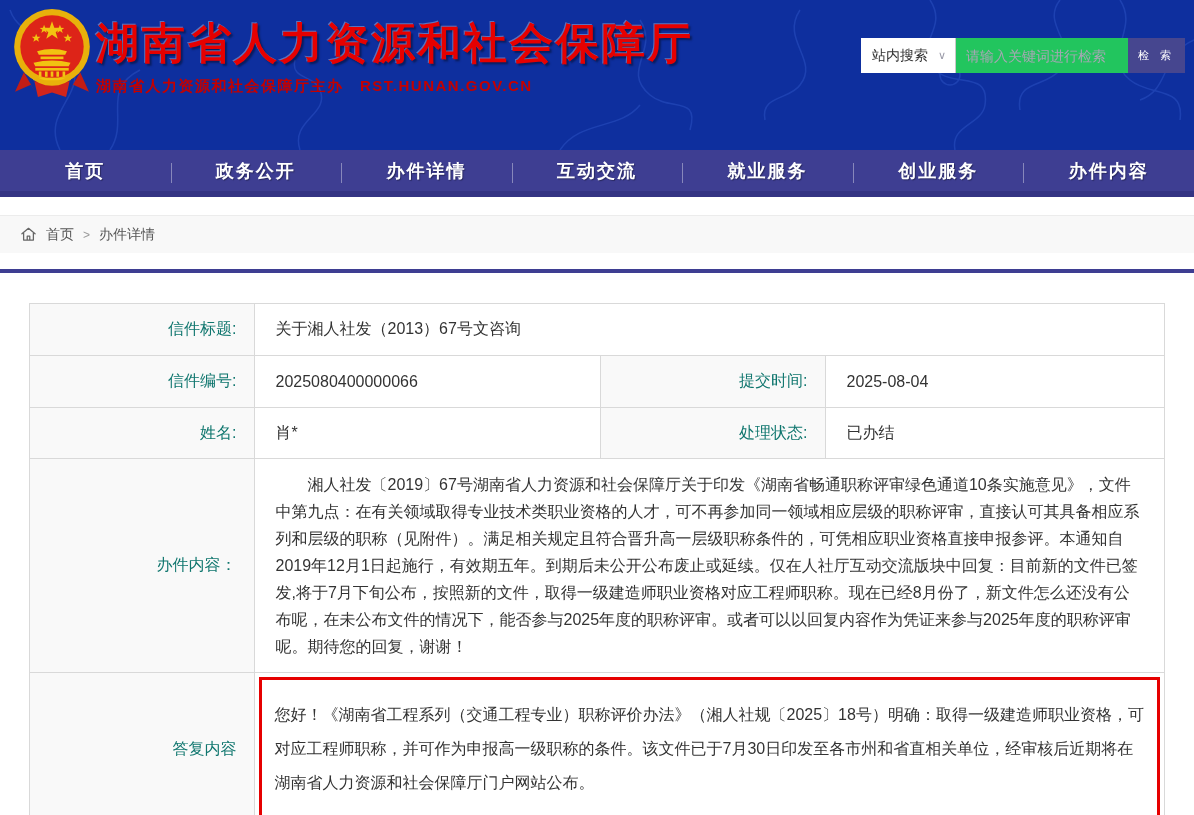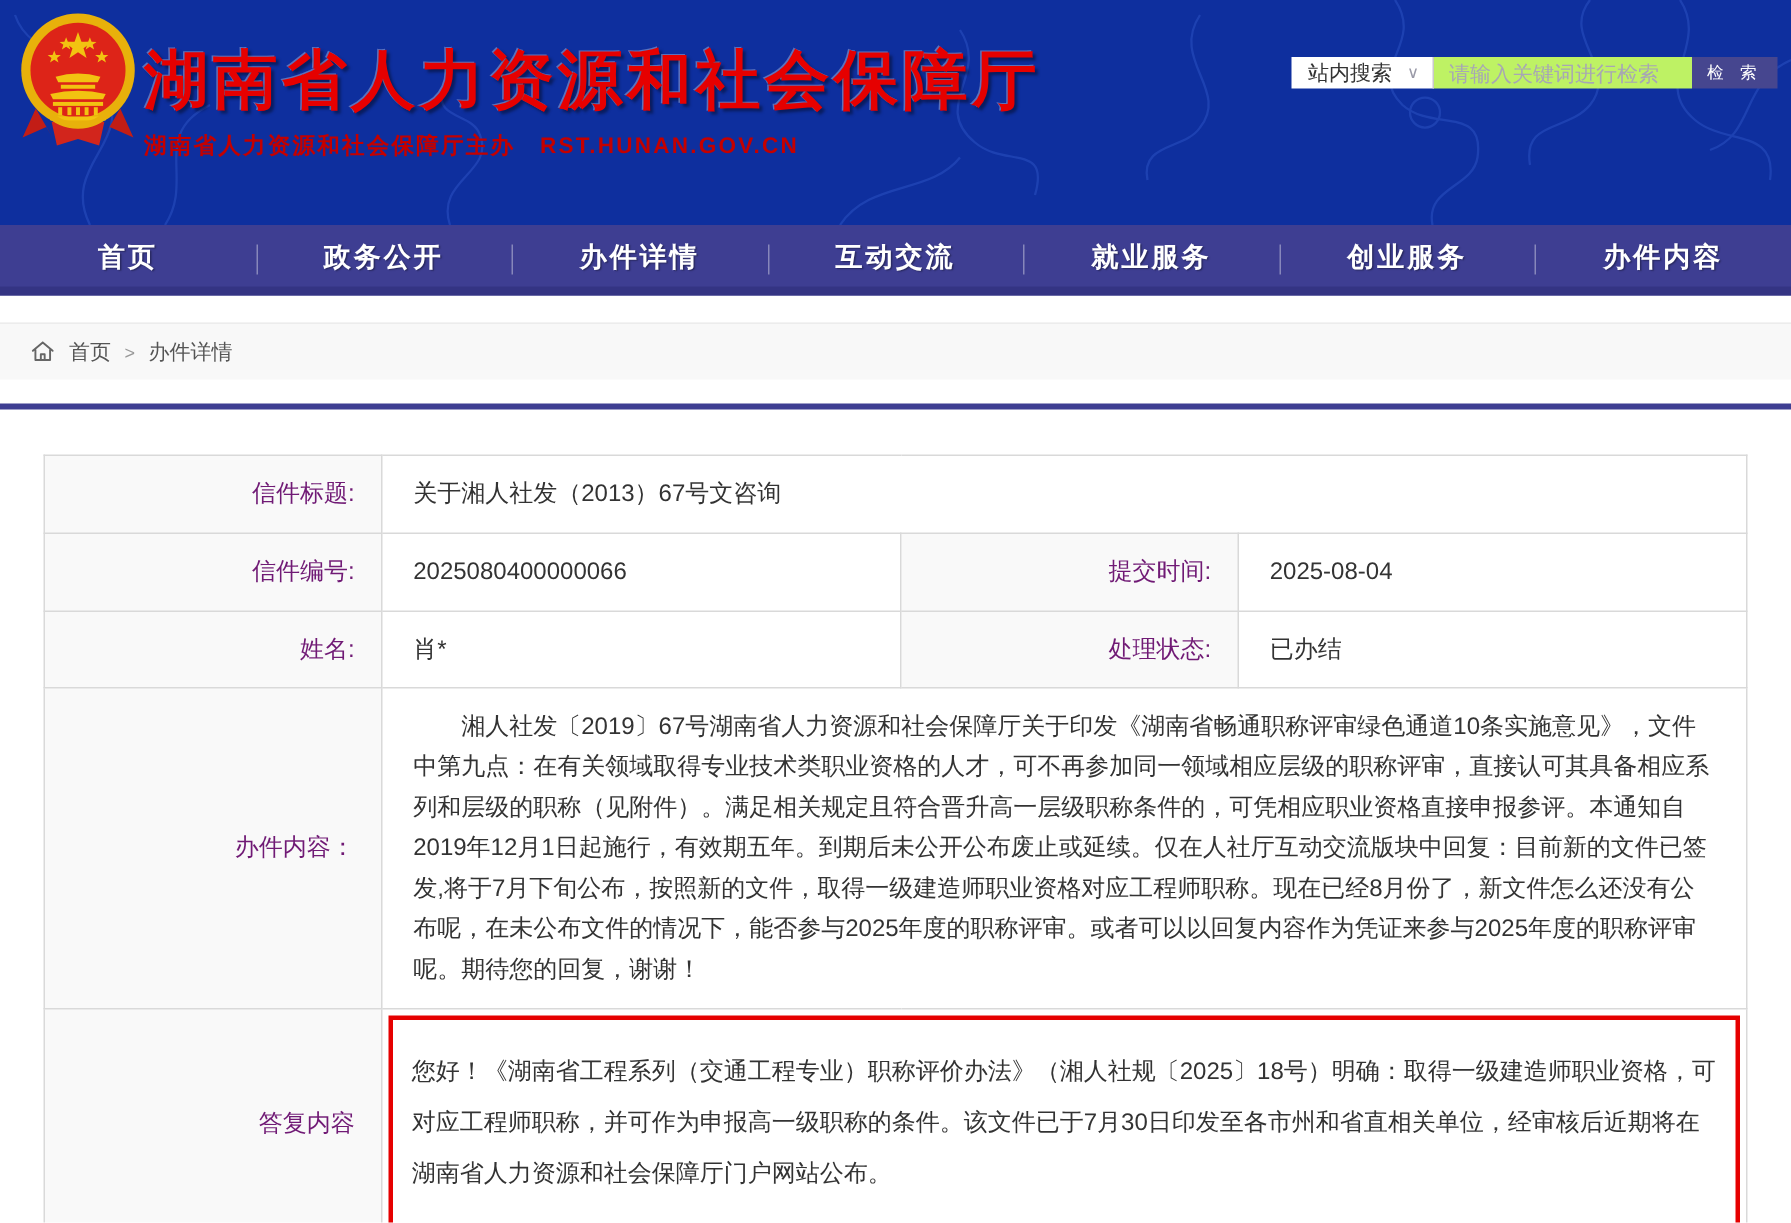--- a/index.html
+++ b/index.html
@@ -7,35 +7,35 @@
   body {
     width:1194px; height:815px; overflow:hidden;
     background:#ffffff;
     font-family:"Liberation Sans", sans-serif;
   }
 
   
   .header { position:relative; height:150px; background:#0e2f9e; overflow:hidden; }
   .header-pattern { position:absolute; inset:0; pointer-events:none; }
   .emblem-wrap { position:absolute; left:8px; top:5px; width:88px; height:96px; cursor:pointer; }
-  .brand { position:absolute; left:96px; top:20px;margin-top:11px; }
+  .brand { position:absolute; left:96px; top:20px; }
   .site-title {
     font-size:43px; font-weight:bold; color:#e60000; letter-spacing:3px; line-height:1.1;
     text-shadow:-1px -1px 0 rgba(255,255,255,.32), 2px 2px 2px rgba(0,0,0,.4);
     cursor:pointer; white-space:nowrap;
   }
   .site-subtitle { margin-top:10px; font-size:15px; font-weight:bold; color:#c40000; letter-spacing:1.5px; white-space:nowrap; }
 
-  .search { position:absolute; right:9px; top:38px; display:flex; height:21px; }
+  .search { position:absolute; right:9px; top:38px; display:flex; height:35px; }
   .search-scope {
     width:95px; background:#fff; display:flex; align-items:center; justify-content:space-between;
     padding:0 9px 0 11px; font-size:14px; color:#333; border-right:1px solid #c9c9c9; cursor:pointer;
   }
   .search-scope .chev { color:#9a9aa8; font-size:11px; }
-  .search-input { width:172px; border:none; padding:0 10px; font-size:14px; color:#333; outline:none; background:#bef264; }
+  .search-input { width:172px; border:none; padding:0 10px; font-size:14px; color:#333; outline:none; background:#22c55e; }
   .search-input::placeholder { color:#a7a7b4; }
   .search-btn { width:57px; background:#46468f; color:#fff; font-size:11px; border:none; letter-spacing:4px; cursor:pointer; padding-left:6px; }
 
   
   .nav { height:47px; background:#3e3e92; border-bottom:6px solid #343483; display:flex; }
   .nav-item {
     flex:1; display:flex; align-items:center; justify-content:center; position:relative;
     color:#fff; font-size:18px; font-weight:bold; cursor:pointer;
     text-shadow:1px 1px 1px rgba(0,0,0,.35); letter-spacing:2px;
   }
@@ -53,21 +53,21 @@
   .home-icon { display:flex; align-items:center; cursor:pointer; }
 
   .divider-line { margin-top:16px; height:4px; background:#3e3e92; }
 
   
   table.detail {
     width:1134px; margin:30px auto 0; border-collapse:collapse; table-layout:fixed;
     font-size:16px; color:#333;
   }
   .detail td { border:1px solid #d9d9d9; padding:0 20px; vertical-align:middle; }
-  .detail td.lbl { background:#f9f9f9; text-align:right; padding-right:18px; color:#701a75; }
+  .detail td.lbl { background:#f9f9f9; text-align:right; padding-right:18px; color:#0f766e; }
   .h52 { height:52px; } .h51 { height:51px; } .h196 { height:196px; } .h85 { height:85px; }
   .content-cell { padding:12px 20px !important; line-height:27px; text-indent:2em; }
   .reply-cell { padding:4px !important; }
   .reply-box { border:3px solid #e60000; padding:18px 12px; line-height:34px; }
 </style>
 </head>
 <body>
 
 <div class="header">
   <svg class="header-pattern" width="1194" height="150" viewBox="0 0 1194 150">

